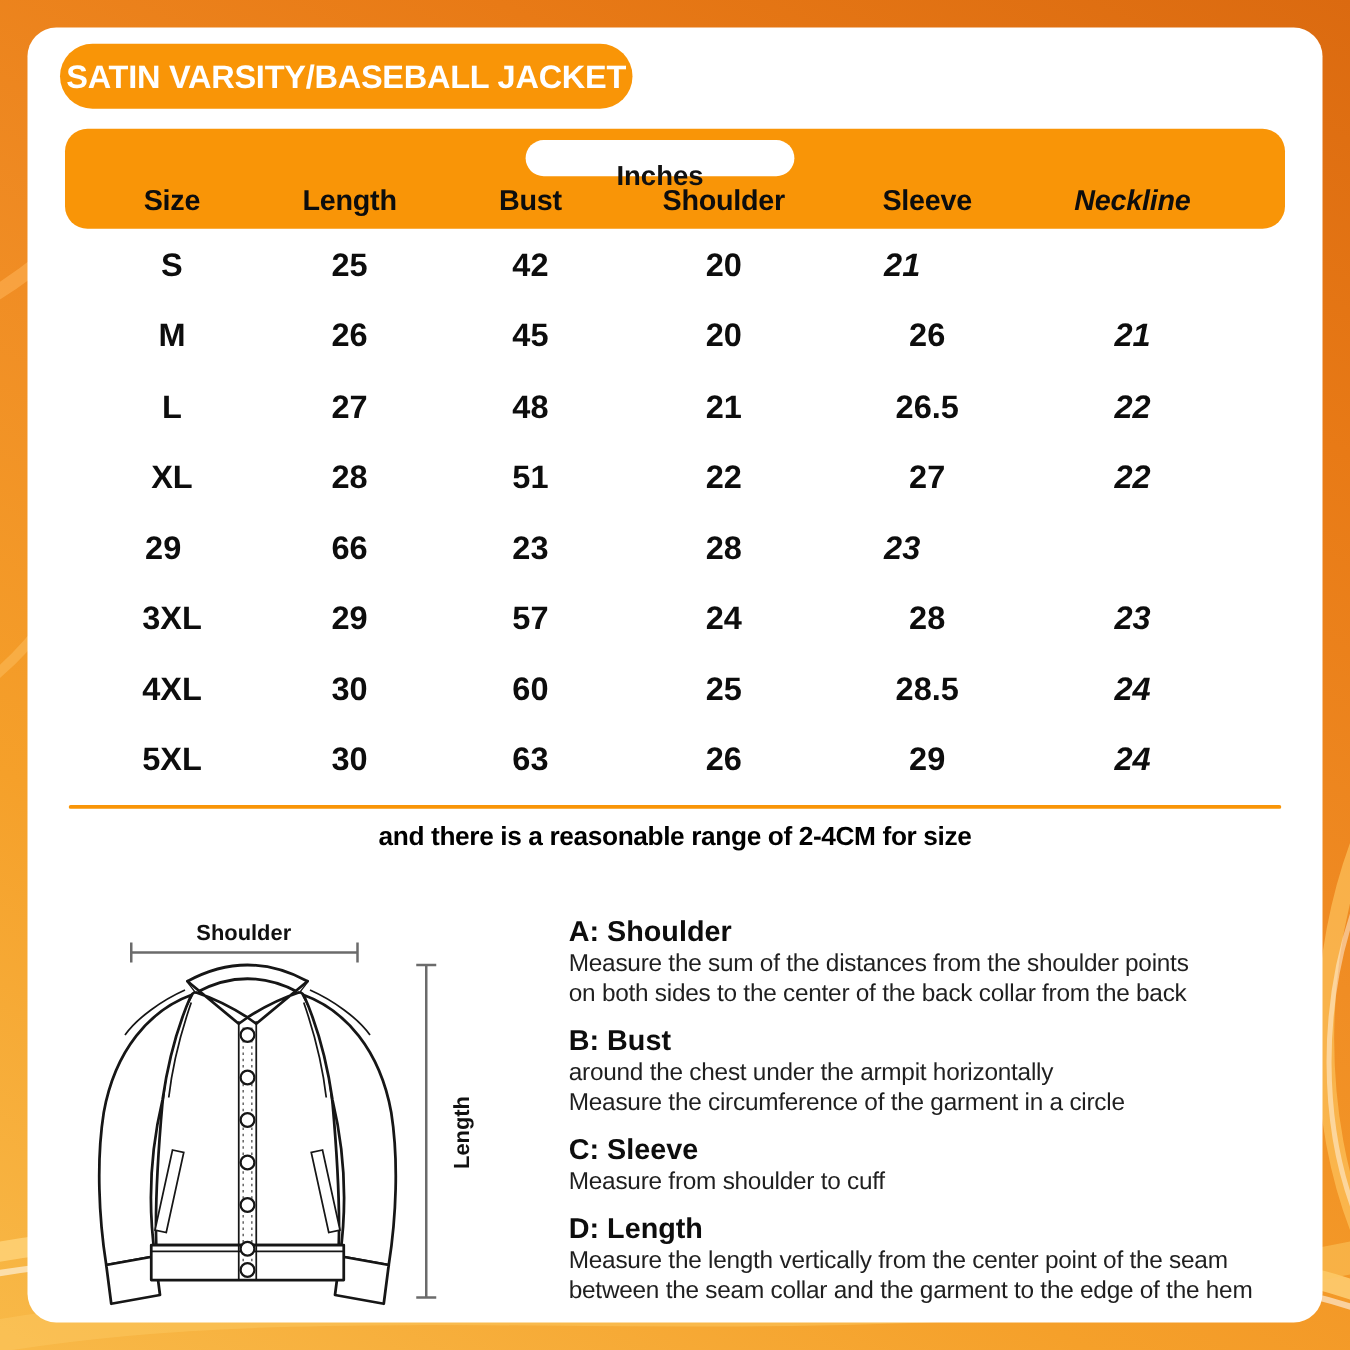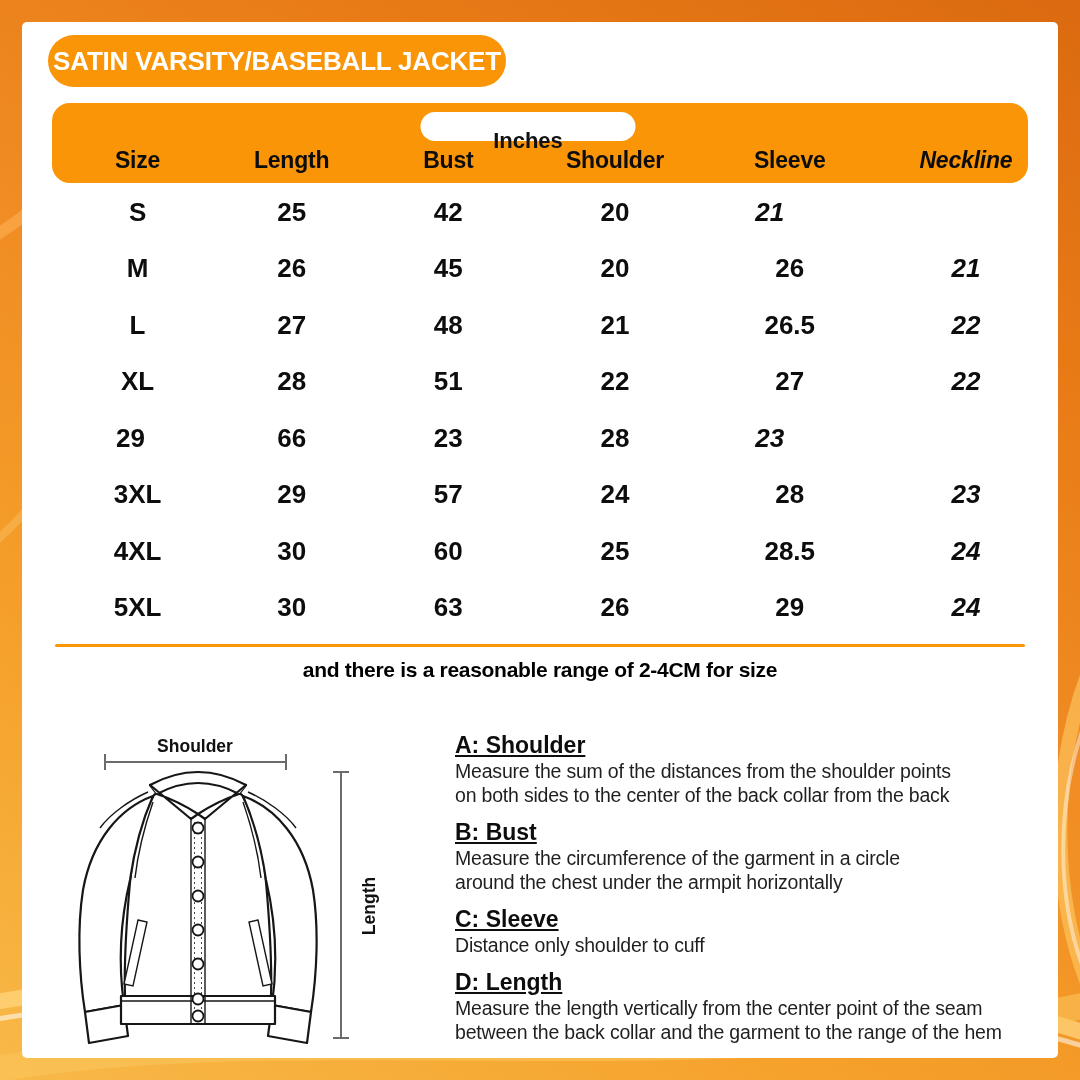--- a/index.html
+++ b/index.html
@@ -4,21 +4,21 @@
 <style>
   html,body{margin:0;padding:0;}
   body{
     width:1080px;height:1080px;position:relative;overflow:hidden;
     font-family:"Liberation Sans","DejaVu Sans",sans-serif;
     background:linear-gradient(208deg,#db6a10 0%,#e87a16 22%,#f08d24 48%,#f5a02a 72%,#f8b948 100%);
   }
   .bg-waves{position:absolute;left:0;top:0;width:1080px;height:1080px;z-index:0;}
   .card{
     position:absolute;left:22px;top:22px;width:1036px;height:1036px;
-    background:#ffffff;border-radius:5px;z-index:1;
+    background:#ffffff;border-radius:23px;z-index:1;
   }
   
   .title-badge{
     position:absolute;left:26px;top:13px;height:52px;width:458px;
     background:#f99507;border-radius:27px;
     display:flex;align-items:center;justify-content:center;
   }
   .title-badge span{
     color:#ffffff;font-size:26px;font-weight:800;letter-spacing:-0.2px;white-space:nowrap;
   }
@@ -30,41 +30,40 @@
   .unit-pill{
     position:absolute;left:calc(50% - 12px);top:9px;transform:translateX(-50%);
     width:215px;height:29px;background:#ffffff;border-radius:15px;
     display:flex;align-items:center;justify-content:center;
   }
   .unit-pill span{font-size:22px;font-weight:600;color:#111;margin-top:28px;}
   .cols,.trow{
     display:grid;
     grid-template-columns:16.1% 14.45% 15.2% 16.5% 16.85% 20.9%;
     align-items:center;
-    gap:12px;
   }
   .cols{position:absolute;left:0;right:0;bottom:9px;}
   .cols .col{
     text-align:center;font-size:23px;font-weight:700;color:#0d0d0d;letter-spacing:-0.2px;
   }
   .table-body{position:absolute;left:30px;top:162px;width:976px;}
   .trow{height:56.5px;}
   .cell{text-align:center;font-size:26px;font-weight:700;color:#0d0d0d;}
   .c1{padding-left:14px;}
   .c6{padding-right:40px;font-style:italic;}
   
   .divider{position:absolute;left:33px;top:622px;width:970px;height:3px;background:#f99507;border-radius:2px;}
   .reminder{position:absolute;left:0;top:634px;width:100%;text-align:center;color:#000;}
   .reminder div{font-size:21px;font-weight:700;line-height:27px;letter-spacing:-0.3px;white-space:nowrap;}
   
   .jacket-wrap{position:absolute;left:36px;top:700px;width:368px;height:334px;}
   
   .notes{position:absolute;left:433px;top:710px;width:600px;}
   .note{margin-bottom:12px;}
-  .note-heading{font-size:23px;font-weight:800;color:#0d0d0d;line-height:27px;text-decoration:underline;}
+  .note-heading{font-size:23px;font-weight:800;color:#0d0d0d;line-height:27px;}
   .note-line{font-size:19.5px;font-weight:400;color:#1f1f1f;line-height:24px;letter-spacing:-0.2px;white-space:nowrap;}
 </style>
 </head>
 <body>
 
 <svg class="bg-waves" viewBox="0 0 1080 1080" aria-hidden="true">
   <path d="M -20 1005 C 250 950, 520 1065, 760 1022 C 900 996, 1010 1002, 1110 1042" fill="none" stroke="#ffd57e" stroke-width="16" opacity="0.75"></path>
   <path d="M -20 1022 C 260 968, 530 1080, 770 1038 C 905 1012, 1015 1018, 1110 1056" fill="none" stroke="#ffffff" stroke-width="5" opacity="0.55"></path>
   <path d="M -20 1072 C 300 1012, 700 1092, 1110 1000" fill="none" stroke="#fcc75f" stroke-width="26" opacity="0.55"></path>
   <path d="M 1102 640 C 1045 760, 1052 900, 1090 990" fill="none" stroke="#ffcb66" stroke-width="14" opacity="0.6"></path>
@@ -229,27 +228,27 @@
   </div>
 
   <div class="notes">
     <div class="note">
       <div class="note-heading">A: Shoulder</div>
       <div class="note-line">Measure the sum of the distances from the shoulder points</div>
       <div class="note-line">on both sides to the center of the back collar from the back</div>
     </div>
     <div class="note">
       <div class="note-heading">B: Bust</div>
+      <div class="note-line">around the chest under the armpit horizontally</div>
       <div class="note-line">Measure the circumference of the garment in a circle</div>
-      <div class="note-line">around the chest under the armpit horizontally</div>
     </div>
     <div class="note">
       <div class="note-heading">C: Sleeve</div>
-      <div class="note-line">Distance only shoulder to cuff</div>
+      <div class="note-line">Measure from shoulder to cuff</div>
     </div>
     <div class="note">
       <div class="note-heading">D: Length</div>
       <div class="note-line">Measure the length vertically from the center point of the seam</div>
-      <div class="note-line">between the back collar and the garment to the range of the hem</div>
+      <div class="note-line">between the seam collar and the garment to the edge of the hem</div>
     </div>
   </div>
 
 </div>
 
 </body></html>

